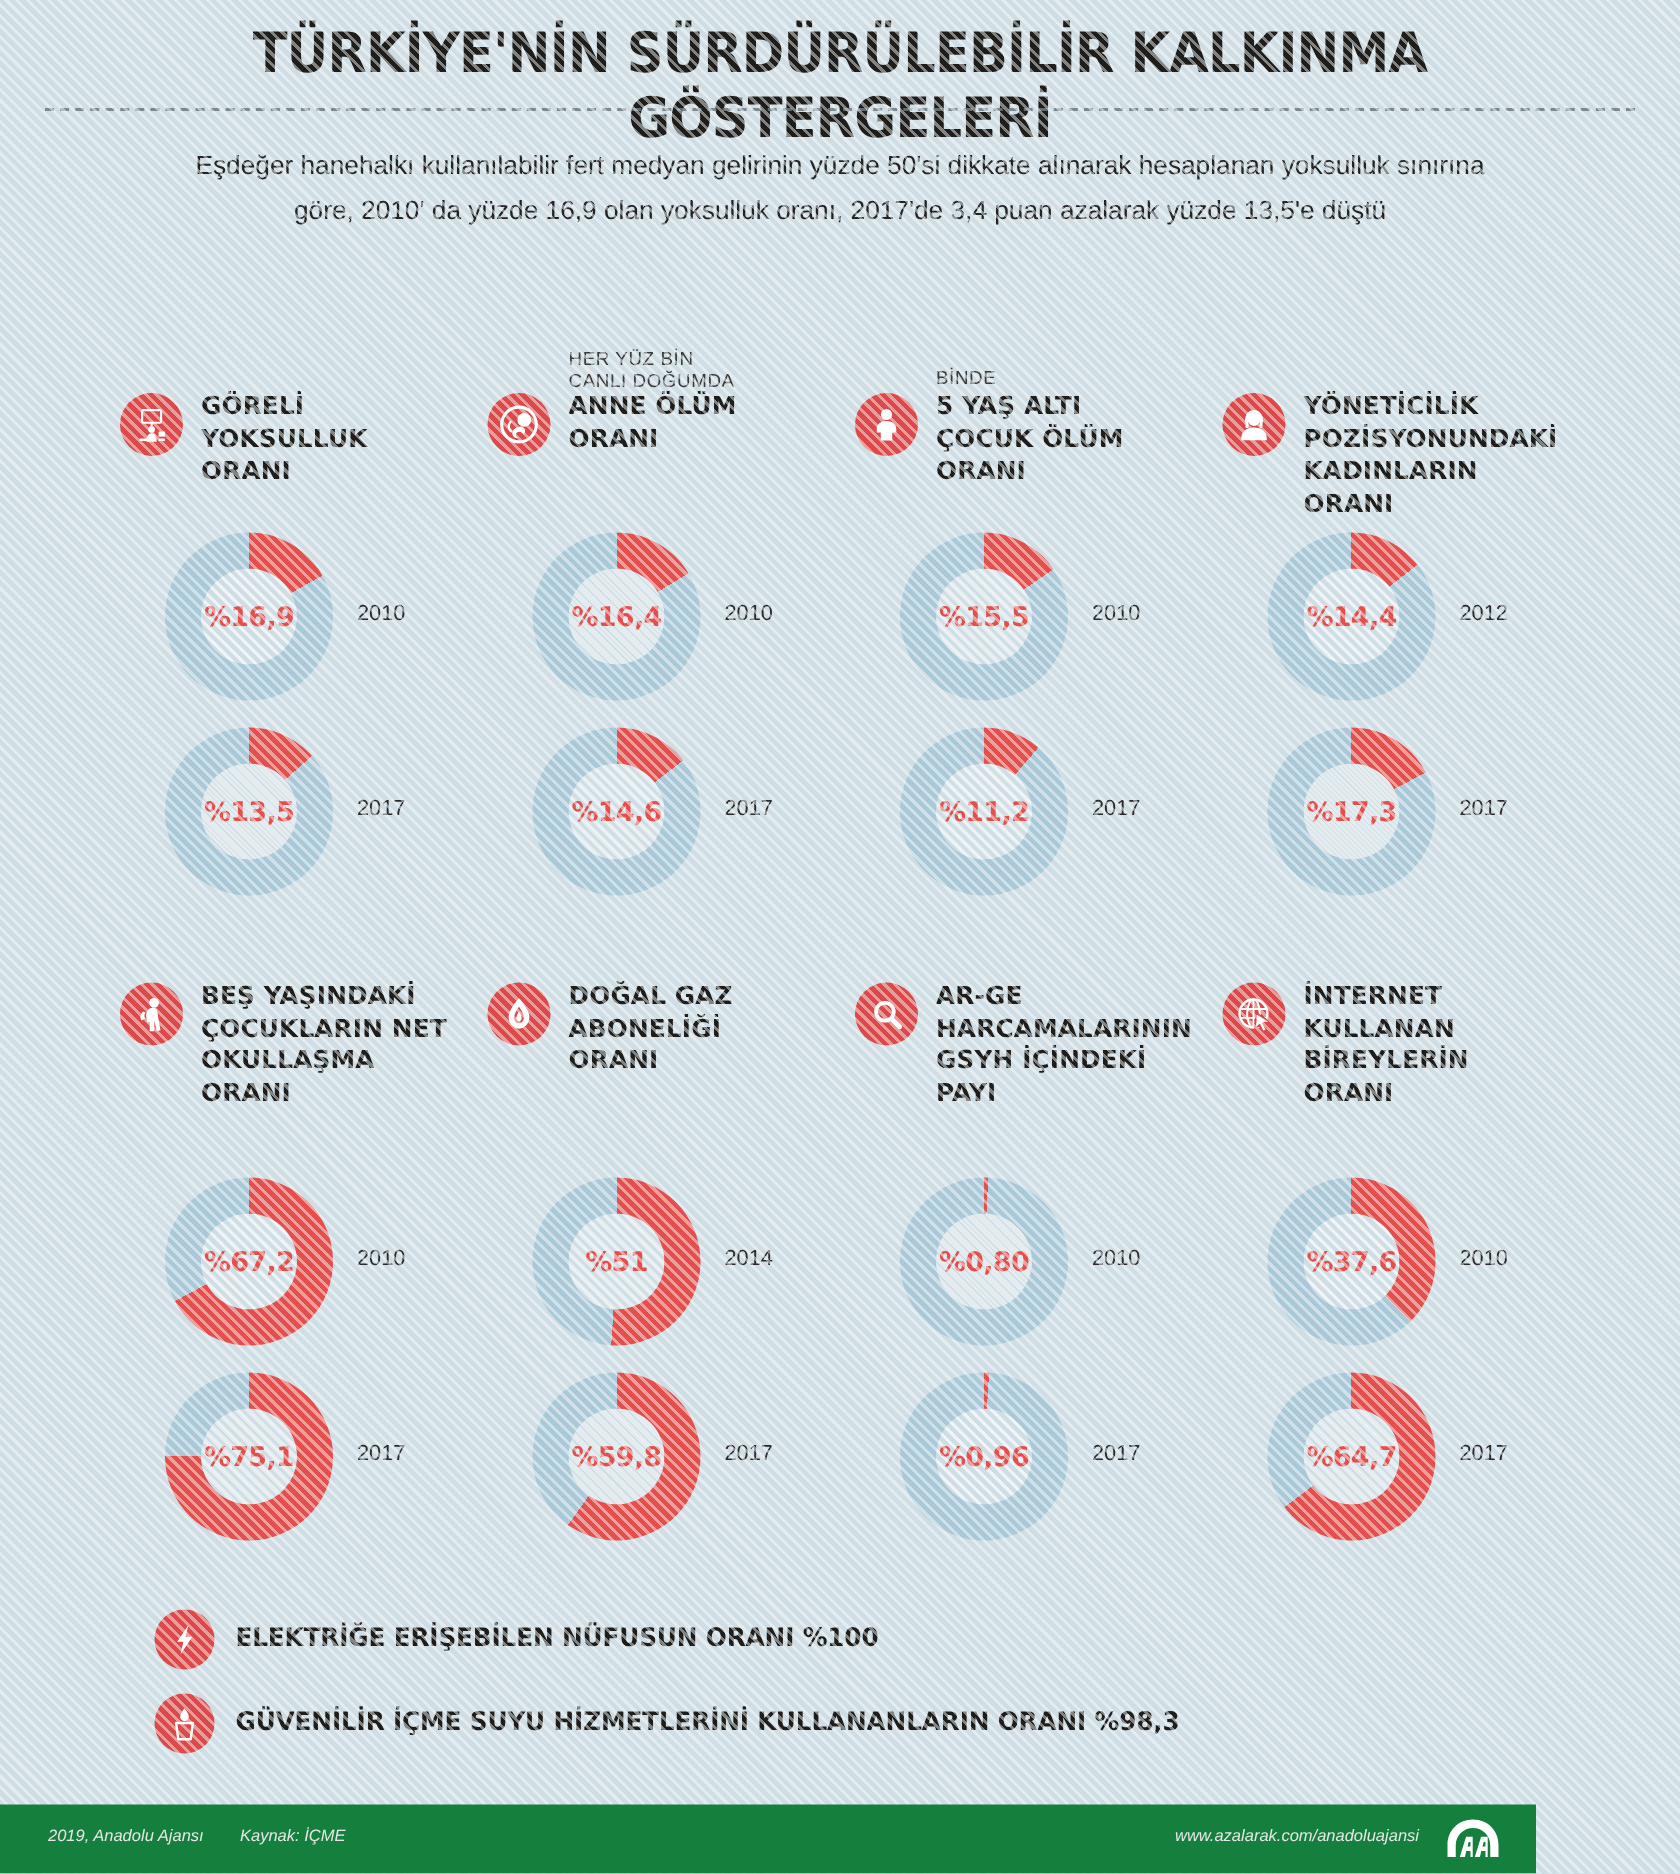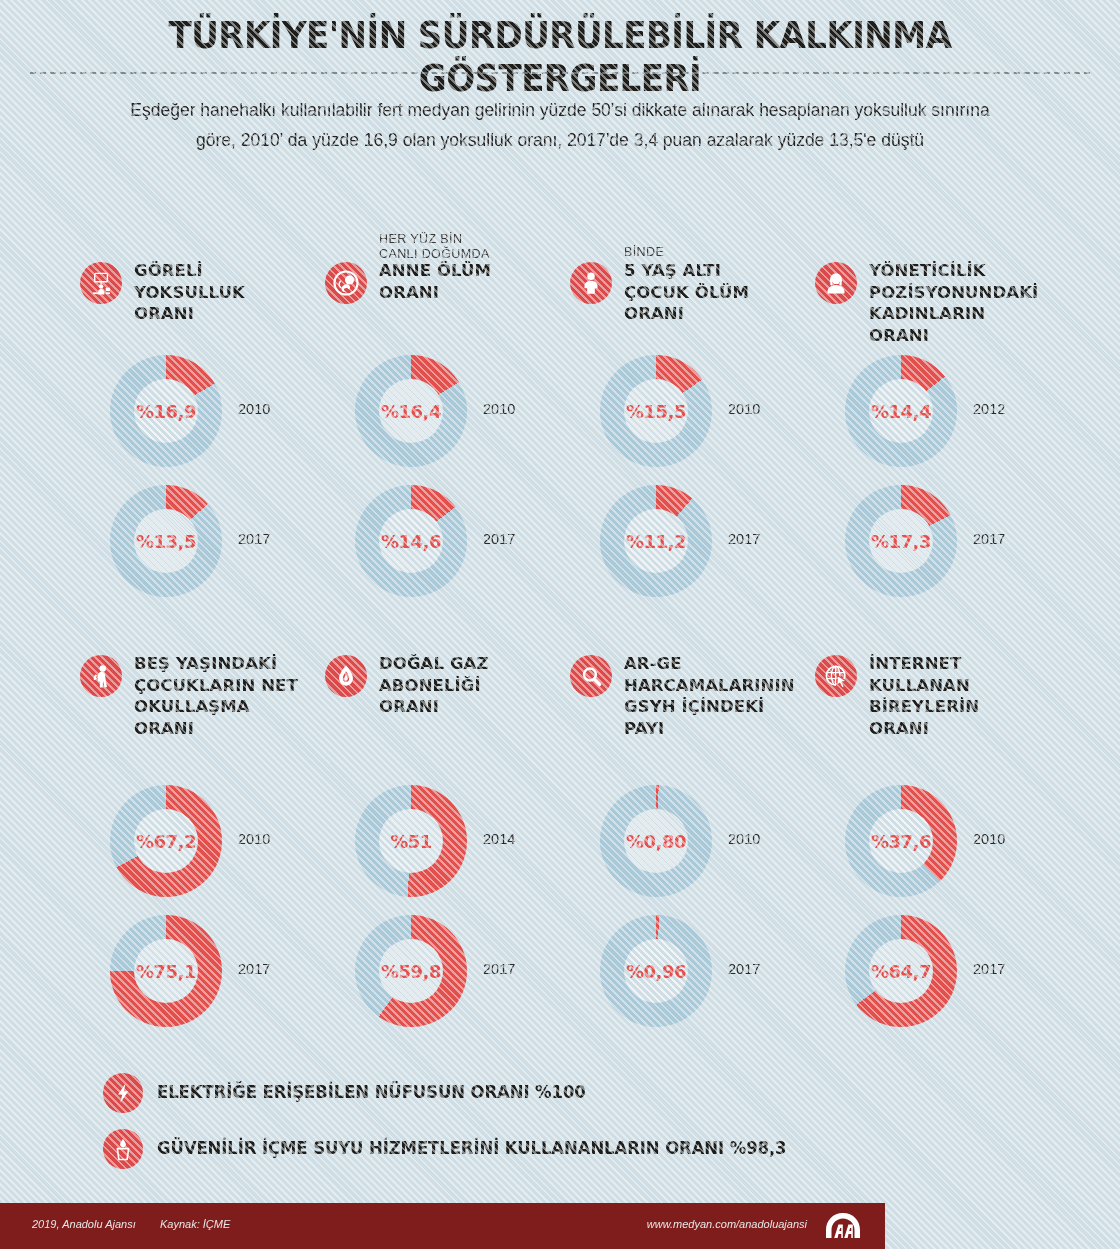--- a/index.html
+++ b/index.html
@@ -110,22 +110,22 @@
     font-size:17px;font-weight:bold;color:#1d1d1b;
     font-family:"DejaVu Sans", sans-serif;
     letter-spacing:-0.1px;
     white-space:nowrap;
     transform:scaleX(0.97);
     transform-origin:left center;
   }
 
   
   .footer{
-    position:absolute;left:0;bottom:0;width:885px;height:46px;
-    background:#7f1d1d;
+    position:absolute;left:0;bottom:0;width:1024px;height:46px;
+    background:#15803d;
     z-index:60;
   }
   .footer .fl{
     position:absolute;top:15px;
     font-size:11px;font-style:italic;color:#e7e7e7;
     font-family:"Liberation Sans", sans-serif;
   }
   .f-copy{left:32px;}
   .f-source{left:160px;}
   .f-twitter{right:78px;}
@@ -397,21 +397,21 @@
         <div class="fact-text">GÜVENİLİR İÇME SUYU HİZMETLERİNİ KULLANANLARIN ORANI %98,3</div>
       </div>
     </div>
 </div>
 
 <div class="texture"></div>
 
 <div class="footer">
   <div class="fl f-copy">2019, Anadolu Ajansı</div>
   <div class="fl f-source">Kaynak:  İÇME</div>
-  <div class="fl f-twitter">www.medyan.com/anadoluajansi</div>
+  <div class="fl f-twitter">www.azalarak.com/anadoluajansi</div>
   <div class="aa-logo">
     <svg viewBox="0 0 40 30" width="40" height="30">
       <path d="M20 2 C10 2 3 9.5 3 19 L3 27 L8.5 27 L8.5 19 C8.5 12.7 13.6 7.6 20 7.6 C26.4 7.6 31.5 12.7 31.5 19 L31.5 27 L37 27 L37 19 C37 9.5 30 2 20 2 Z" fill="#ffffff"></path>
       <path d="M14.6 27 L11.2 27 L15.4 13.5 L18.3 13.5 L18.3 17 L17.1 17 L16.3 20 L18.3 20 L18.3 23 L15.5 23 Z M18.3 13.5 L19.8 13.5 L19.8 27 L18.3 27 Z" fill="#ffffff"></path>
       <path d="M24.6 27 L21.2 27 L25.4 13.5 L28.3 13.5 L28.3 17 L27.1 17 L26.3 20 L28.3 20 L28.3 23 L25.5 23 Z M28.3 13.5 L29.8 13.5 L29.8 27 L28.3 27 Z" fill="#ffffff"></path>
     </svg>
   </div>
 </div>
 
 </body></html>

